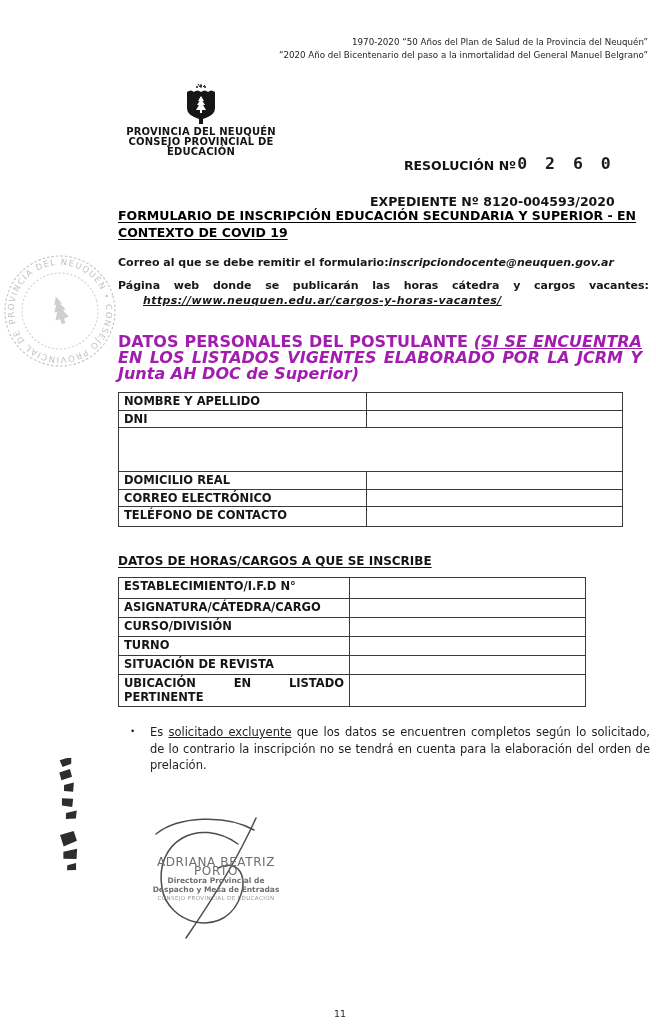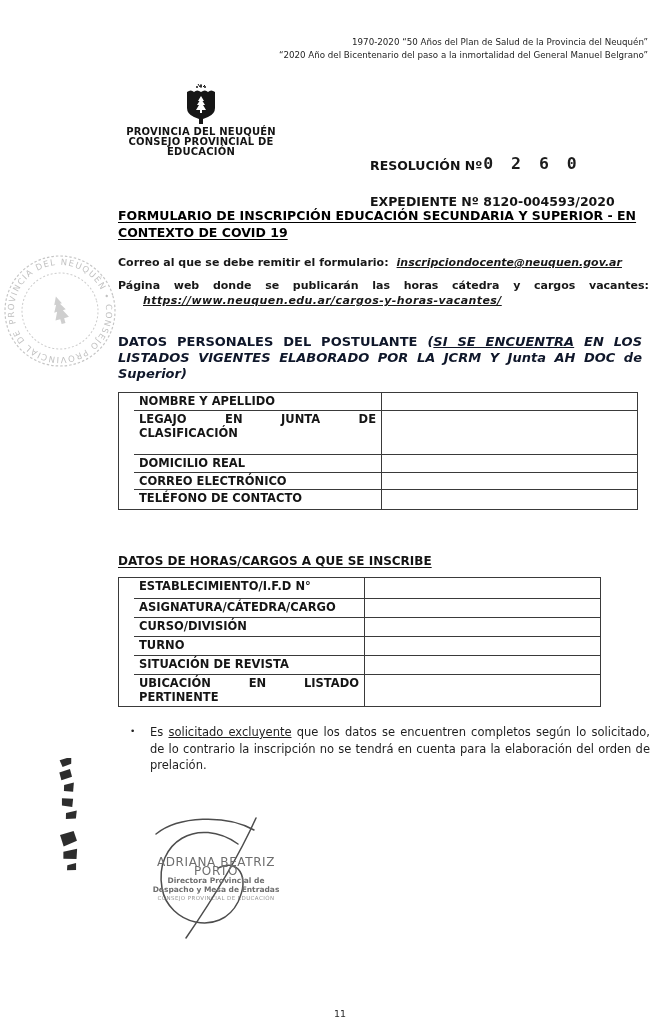--- a/index.html
+++ b/index.html
@@ -14,47 +14,47 @@
   .scan-header { top:36px; right:8px; width:560px; text-align:right;
     font-size:8.7px; line-height:13px; color:#242424; }
 
   
   .org-block { left:118px; top:84px; width:166px; text-align:center; }
   .org-block svg { display:block; margin:0 auto 1px; }
   .org-name { font-size:10px; font-weight:bold; line-height:10px; color:#141414; letter-spacing:.2px; }
 
   
   .res-block { left:370px; top:155px; }
-  .res-line1 { font-size:12.5px; font-weight:bold; color:#141414; white-space:nowrap; }
+  .res-line1 { font-size:12.5px; font-weight:bold; color:#141414; white-space:nowrap;text-align:right; }
   .res-num { font-family:"DejaVu Sans Mono", monospace; font-size:16.5px; font-weight:600;
     letter-spacing:4px; margin-left:1px; position:relative; top:-1px; color:#1d1d1d; }
   .res-line2 { font-size:12.5px; font-weight:bold; color:#141414; margin-top:20px; }
 
   
   .form-title { left:118px; top:208px; width:520px; font-size:12.5px; font-weight:bold;
     line-height:16.5px; color:#000000; text-decoration:underline;
     text-decoration-thickness:1.4px; text-underline-offset:2px; }
 
   
   .email-line { left:118px; top:256px; font-size:11px; font-weight:bold; color:#181818; white-space:nowrap; }
-  .em-val { font-style:italic; text-decoration:underline; margin-left:8px; }
+  .em-val { font-style:italic; margin-left:0; }
   .web-line { left:118px; top:279px; width:531px; }
   .web-label { font-size:11px; font-weight:bold; color:#181818;
     text-align:justify; text-align-last:justify; }
   .web-url { font-size:11px; font-weight:bold; font-style:italic; text-decoration:underline;
     color:#181818; margin-top:2px; letter-spacing:.4px;margin-left:25px; }
 
   
-  .personal-heading { left:118px; top:334px; width:524px; font-size:13px; font-weight:bold;
-    line-height:16px; color:#0f172a; text-align:justify; }
+  .personal-heading { left:118px; top:334px; width:524px; font-size:16px; font-weight:bold;
+    line-height:16px; color:#a21caf; text-align:justify; }
   .it { font-style:italic; }
   .itu { font-style:italic; text-decoration:underline; text-decoration-thickness:1.3px; }
 
   
-  .doc-table { border:1.6px solid #3a3a3a; background:#fff;padding-left:15px; }
+  .doc-table { border:1.6px solid #3a3a3a; background:#fff; }
   .t-row { display:flex; border-bottom:1.5px solid #3a3a3a; box-sizing:border-box; }
   .t-row:last-child { border-bottom:none; }
   .t-label { border-right:1.5px solid #3a3a3a; font-weight:bold; font-size:11.5px;
     padding:1px 5px 0 5px; color:#151515; box-sizing:border-box; }
   .t-value { flex:1; }
   .table-personal { left:118px; top:392px; width:503px; }
   .table-personal .t-label { width:248px; }
   .table-horas { left:118px; top:577px; width:466px; }
   .table-horas .t-label { width:231px; }
   .jl { text-align:justify; text-align-last:justify; width:100%; display:block; }
@@ -137,25 +137,25 @@
 
   <div class="abs personal-heading">
     <span>DATOS PERSONALES DEL POSTULANTE </span><span class="it">(</span><span class="itu">SI SE ENCUENTRA</span><span class="it"> EN LOS LISTADOS VIGENTES ELABORADO POR LA JCRM Y Junta AH DOC de Superior)</span>
   </div>
 
   <div class="abs doc-table table-personal">
     <div class="t-row" style="height:18px">
       <div class="t-label">NOMBRE Y APELLIDO</div>
       <div class="t-value"></div>
     </div>
+    <div class="t-row" style="height:17px">
+      <div class="t-label">DNI</div>
+      <div class="t-value"></div>
+    </div>
     <div class="t-row" style="height:44px">
-      <div class="t-label">
-        <span class="jl">LEGAJO EN JUNTA DE</span>
-        <span>CLASIFICACIÓN</span>
-      </div>
       <div class="t-value"></div>
     </div>
     <div class="t-row" style="height:18px">
       <div class="t-label">DOMICILIO REAL</div>
       <div class="t-value"></div>
     </div>
     <div class="t-row" style="height:17px">
       <div class="t-label">CORREO ELECTRÓNICO</div>
       <div class="t-value"></div>
     </div>

